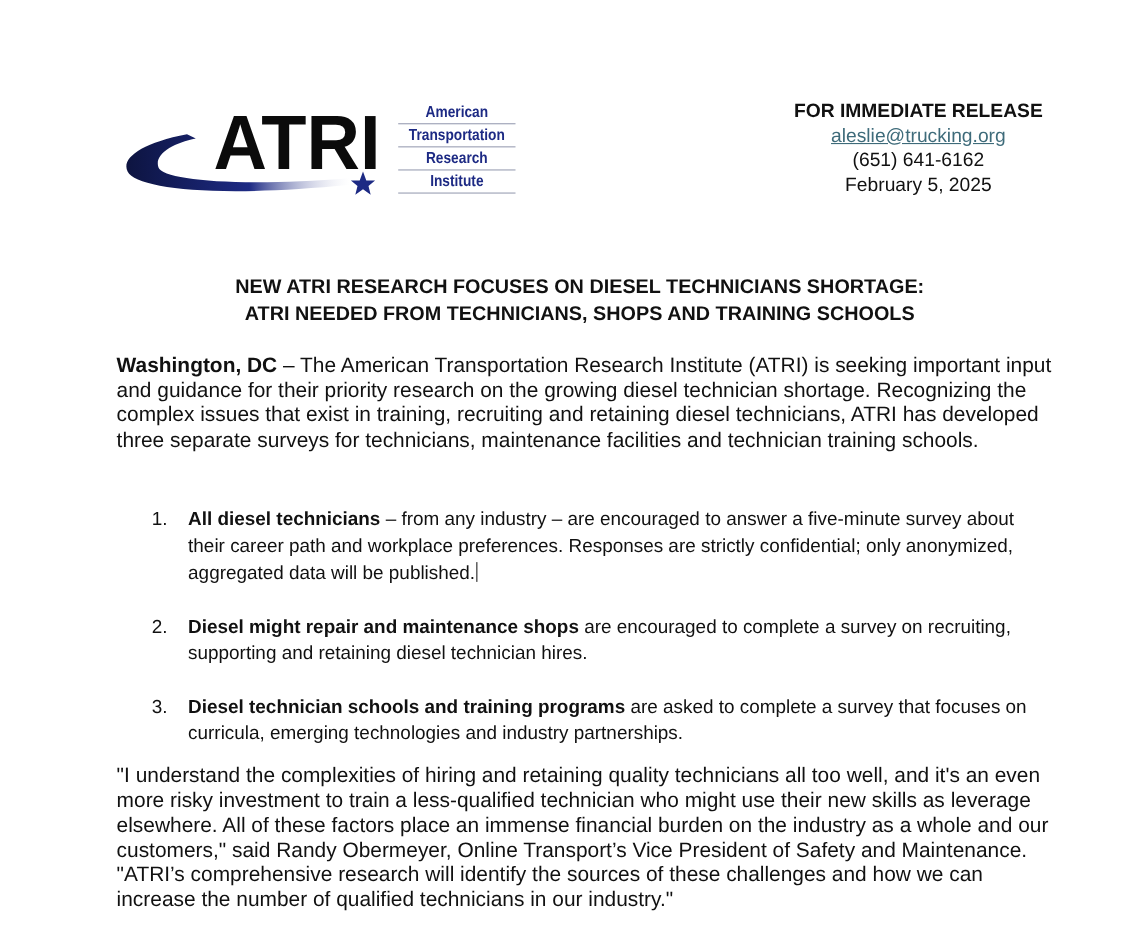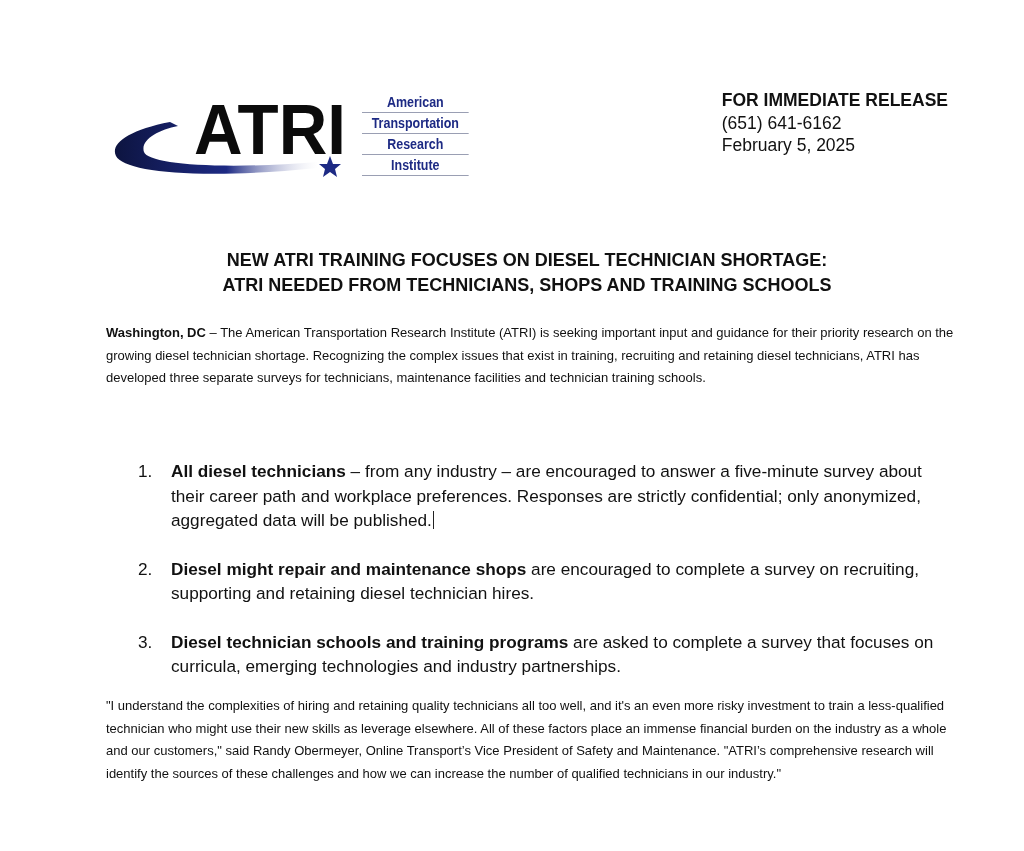--- a/index.html
+++ b/index.html
@@ -10,29 +10,29 @@
     .logo { position: absolute; left: 108px; top: 88px; width: 362px; height: 100px; text-align: center; }
     .logo svg { position: absolute; left: 0; top: 0; }
     .logo-words { position: absolute; left: 254px; top: 4px; width: 108px; }
     .logo-word {
       font-family: "Liberation Sans", sans-serif; font-weight: bold; font-size: 14.5px;
       color: #1d2a84; line-height: 20px; border-bottom: 1px solid #9a9fb3;
       transform: scaleX(0.86); transform-origin: left center; white-space: nowrap; width: 124px;
     }
     .logo-word:last-child { border-bottom: 1px solid #9a9fb3; }
 
-    .release { position: absolute; right: 76px; top: 89px; text-align: left; font-size: 17.5px; line-height: 22.5px; }
+    .release { position: absolute; right: 76px; top: 89px; text-align: center; font-size: 17.5px; line-height: 22.5px; }
     .release .fir { font-weight: bold; }
     .release a { color: #3e6b7a; text-decoration: underline; }
 
     .headline {
       position: absolute; left: 100px; width: 854px; top: 248px; text-align: center;
       font-weight: bold; font-size: 18px; line-height: 25px;
     }
-    .body-text { position: absolute; left: 106px; width: 850px; font-size: 13px; line-height: 22.5px; }
+    .body-text { position: absolute; left: 106px; width: 850px; font-size: 19px; line-height: 22.5px; }
     .intro { top: 322px; }
     ol.surveys { position: absolute; left: 106px; top: 459px; width: 850px; margin: 0; padding: 0; list-style: none; font-size: 17.2px; line-height: 24.5px; }
     ol.surveys li { position: relative; padding-left: 65px; margin-bottom: 24px; }
     ol.surveys li .num { position: absolute; left: 32px; top: 0; }
     .quote { top: 695px; }
     .cursor { display: inline-block; width: 1px; height: 18px; background: #222; vertical-align: -3px; margin-left: 1px; }
   </style>
 </head>
 <body>
 
@@ -52,26 +52,27 @@
   <div class="logo-words">
     <div class="logo-word">American</div>
     <div class="logo-word">Transportation</div>
     <div class="logo-word">Research</div>
     <div class="logo-word">Institute</div>
   </div>
 </div>
 
 <div class="release">
   <div class="fir">FOR IMMEDIATE RELEASE</div>
+  <div><a>aleslie@trucking.org</a></div>
   <div>(651) 641-6162</div>
   <div>February 5, 2025</div>
 </div>
 
 <div class="headline">
-  <div>NEW ATRI TRAINING FOCUSES ON DIESEL TECHNICIAN SHORTAGE:</div>
+  <div>NEW ATRI RESEARCH FOCUSES ON DIESEL TECHNICIANS SHORTAGE:</div>
   <div>ATRI NEEDED FROM TECHNICIANS, SHOPS AND TRAINING SCHOOLS</div>
 </div>
 
 <div class="body-text intro">
   <b>Washington, DC</b><span> – The American Transportation Research Institute (ATRI) is seeking important input and guidance for their priority research on the growing diesel technician shortage. Recognizing the complex issues that exist in training, recruiting and retaining diesel technicians, ATRI has developed three separate surveys for technicians, maintenance facilities and technician training schools.</span>
 </div>
 
 <ol class="surveys">
   <li>
     <span class="num">1.</span>

